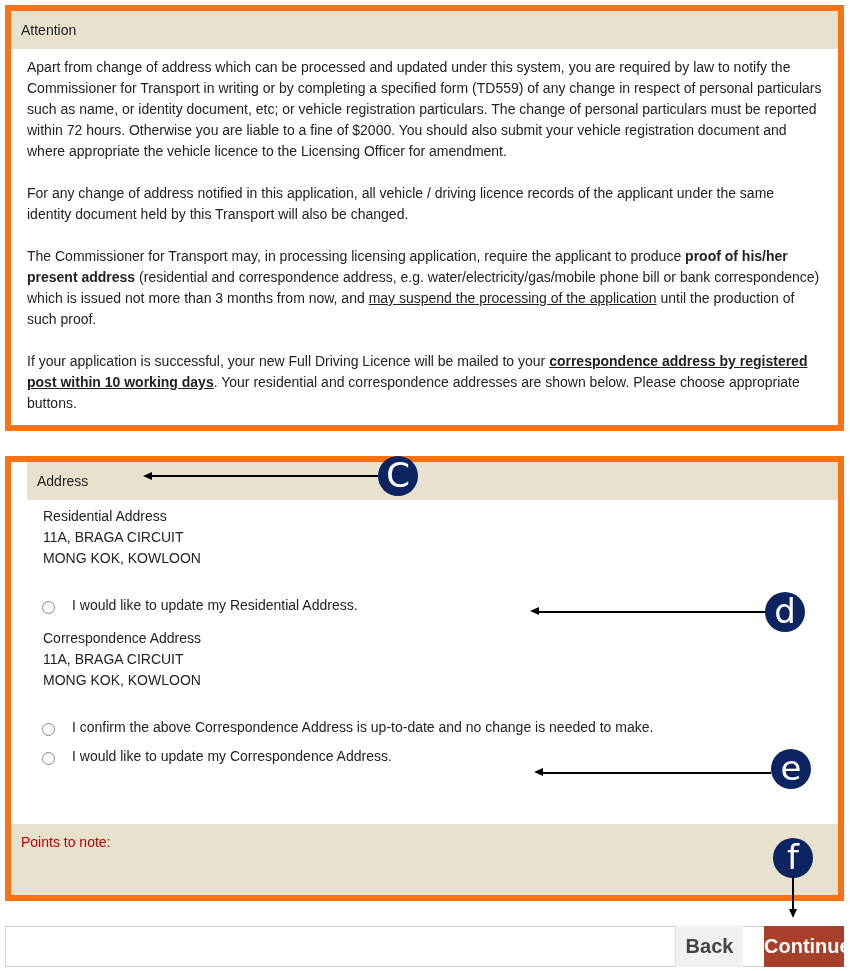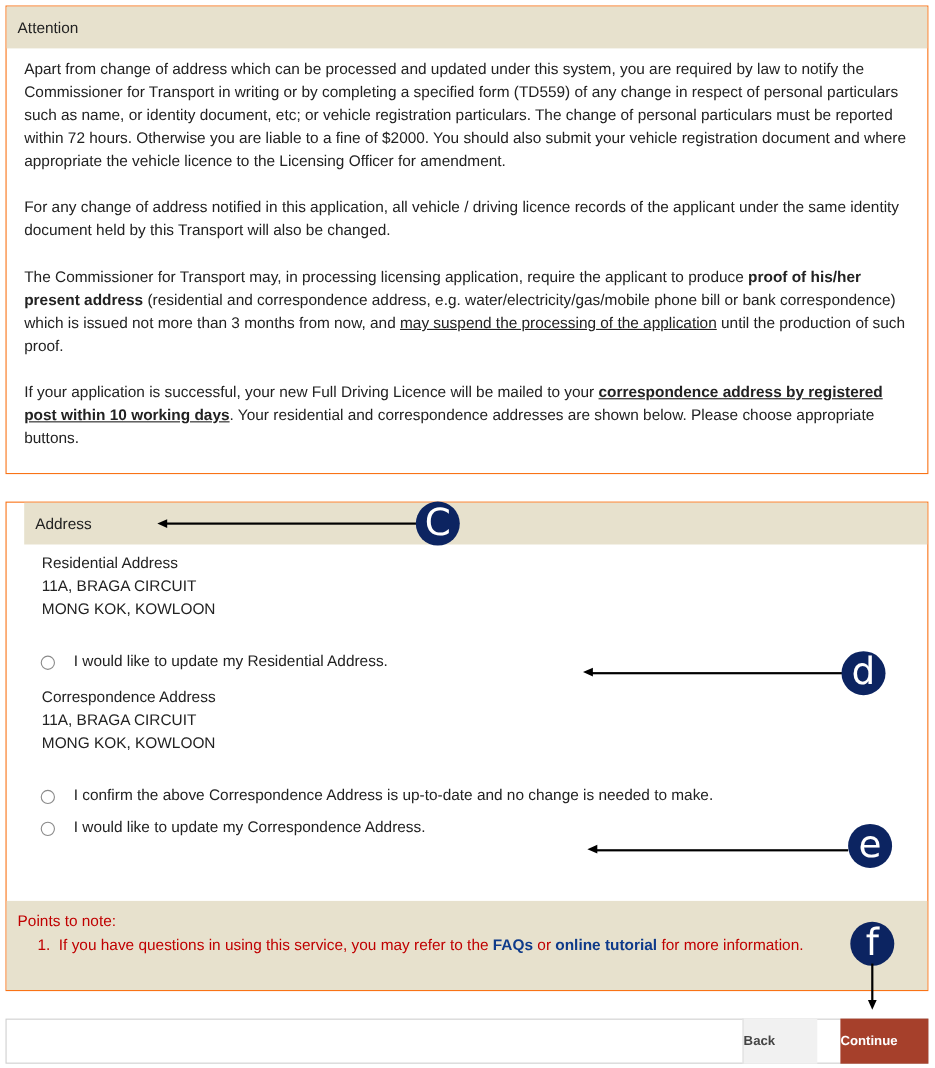--- a/index.html
+++ b/index.html
@@ -3,21 +3,21 @@
 <meta charset="utf-8">
 <style>
   * { box-sizing: border-box; margin: 0; padding: 0; }
   body {
     width: 850px; height: 971px; background: #ffffff; position: relative;
     font-family: "Liberation Sans", sans-serif; font-size: 14px; color: #222222;
     overflow: hidden;
   }
   .panel {
     position: absolute; left: 5px; width: 839px;
-    border: 1px solid #f97316; background: #ffffff;
+    border: 6px solid #f97316; background: #ffffff;
   }
   .panel-header {
     background: #e7e1cd; height: 38px; line-height: 38px;
     padding-left: 10px; font-size: 14px; color: #222;
   }
   #attention { top: 5px; height: 426px; }
   #attention .body { padding: 8px 16px 0 16px; line-height: 21px; }
   #attention p { margin-bottom: 21px; }
   b.strong { font-weight: bold; }
   .u { text-decoration: underline; margin-top: 17px; }
@@ -41,21 +41,21 @@
   .notes .title { line-height: 16px; }
   .notes .item { margin-top: 6px; padding-left: 18px; line-height: 16px; }
   .notes .link { color: #0e3a8a; font-weight: bold; }
 
   #footer {
     position: absolute; left: 5px; top: 926px; width: 839px; height: 41px;
     border: 1px solid #cfcfcf; background: #fff;
   }
   .btn {
     position: absolute; top: -1px; height: 41px; line-height: 41px;
-    font-weight: bold; font-size: 12px; text-align: left; cursor: pointer;
+    font-weight: bold; font-size: 20px; text-align: center; cursor: pointer;
   }
   #back-btn { right: 100px; width: 68px; background: #f1f1f1; color: #444; border-left: 1px solid #ddd; }
   #continue-btn { right: -1px; width: 80px; background: #a6402b; color: #fff; }
 
   
   .badge {
     position: absolute; width: 40px; height: 40px; border-radius: 50%;
     background: #0c2461; color: #fff; font-size: 34px; line-height: 38px;
     text-align: center; font-family: "DejaVu Sans", sans-serif;
   }
@@ -110,24 +110,20 @@
       <span>I confirm the above Correspondence Address is up-to-date and no change is needed to make.</span>
     </label>
     <label class="radio-row">
       <span class="radio"></span>
       <span>I would like to update my Correspondence Address.</span>
     </label>
   </div>
 
   <div class="notes">
     <div class="title">Points to note:</div>
-    <div class="item">
-      <span>1.</span>&nbsp;
-      <span>If you have questions in using this service, you may refer to the </span><a class="link">FAQs</a><span> or </span><a class="link">online tutorial</a><span> for more information.</span>
-    </div>
   </div>
 </div>
 
 <div id="footer">
   <div id="back-btn" class="btn">Back</div>
   <div id="continue-btn" class="btn">Continue</div>
 </div>
 
 <div class="arrow-head" style="left:143px; top:472px;"></div>
 <div class="arrow-line" style="left:150px; top:475px; width:230px;"></div>

